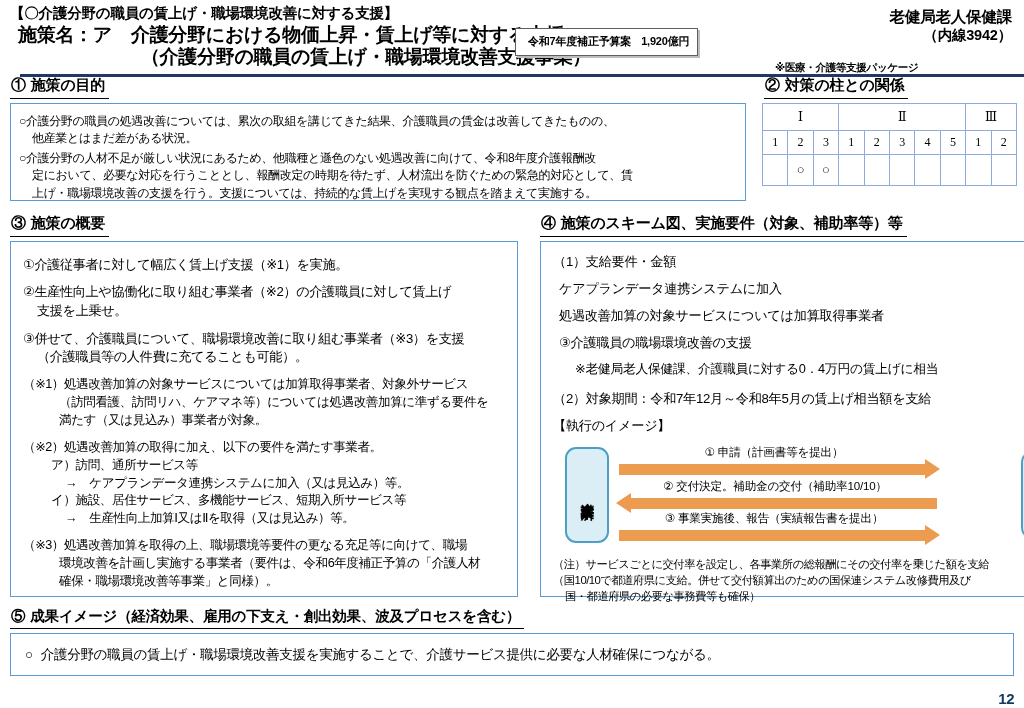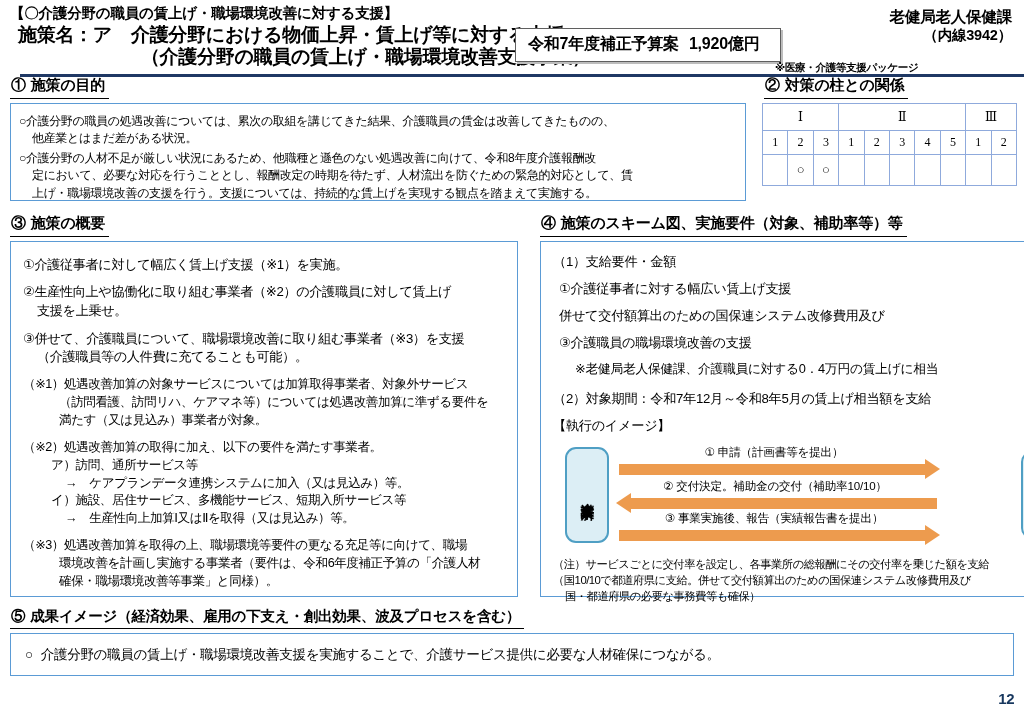--- a/index.html
+++ b/index.html
@@ -56,22 +56,22 @@
     padding-left: 22px;
   }
 
   .budget-box {
     position: absolute;
     left: 505px;
     top: 23px;
     border: 1.5px solid #5f5f5f;
     box-shadow: 2px 2px 0 0 #bdbdbd;
     background: #ffffff;
-    padding: 5px 20px 6px 12px;
-    font-size: 16px;
+    padding: 5px 8px 6px 12px;
+    font-size: 11px;
     font-weight: bold;
     letter-spacing: -0.2px;
     white-space: nowrap;
   }
   .budget-box .amt { margin-left: 10px; }
 
   .hdr-right {
     position: absolute;
     right: 2px;
     top: 2px;
@@ -473,25 +473,25 @@
 
     <div class="sec4">
       <div class="sec-head">
         <span class="num">④</span><span>施策のスキーム図、実施要件（対象、補助率等）等</span>
       </div>
       <div class="bluebox">
 
         <div class="s4line">（1）支給要件・金額</div>
 
         <div class="s4line pad">
-          <span>①介護従事者に対する幅広い賃上げ支援</span>
+          <span>ケアプランデータ連携システムに加入</span>
           <span class="money">1．0万円</span>
         </div>
         <div class="s4line pad">
-          <span>併せて交付額算出のための国保連システム改修費用及び</span>
+          <span>処遇改善加算の対象サービスについては加算取得事業者</span>
           <span class="money">0．5万円</span>
         </div>
         <div class="s4line pad">
           <span>③介護職員の職場環境改善の支援</span>
         </div>
 
         <div class="s4sub">※老健局老人保健課、介護職員に対する0．4万円の賃上げに相当</div>
 
         <div class="s4line">（2）対象期間：令和7年12月～令和8年5月の賃上げ相当額を支給</div>
 

